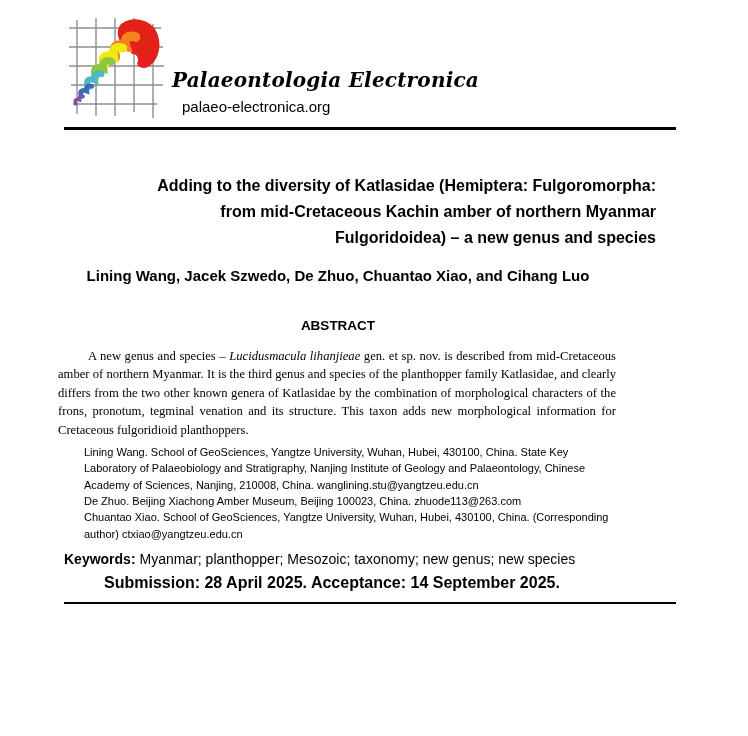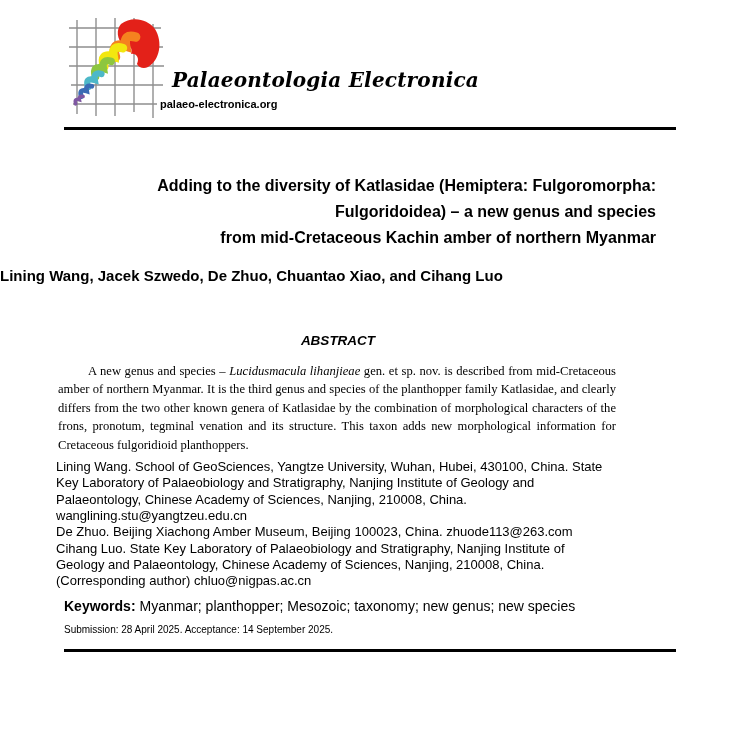--- a/index.html
+++ b/index.html
@@ -13,47 +13,47 @@
   }
   .header { position:relative; height:130px; }
   .logo { position:absolute; left:67px; top:16px; width:98px; height:103px; }
   .jname {
     position:absolute; left:172px; top:68px;
     font-family:"DejaVu Serif", serif;
     font-weight:bold; font-style:italic;
     font-size:20px; letter-spacing:0.2px;
   }
   .jurl {
-    position:absolute; left:160px; top:98px;
-    font-size:11px; font-weight:bold;
+    position:absolute; left:182px; top:98px;
+    font-size:15px; font-weight:normal;
   }
   .rule { margin-left:64px; width:624px; background:#000; }
   .rule1 { position:absolute; left:64px; top:127px; width:624px; height:3px; background:#000; }
   .title {
     margin:43px 20px 12px;
     font-size:16px; font-weight:bold; line-height:26px;
     text-align:right; white-space:nowrap;
   }
   .authors {
-    margin-top:15px; text-align:left;
+    margin-top:15px; text-align:center;
     font-size:15px; font-weight:bold; line-height:19px;
   }
   .abs-head {
-    margin-top:48px; text-align:center;
-    font-size:13.5px; font-weight:bold; line-height:16px;font-style:italic;
+    margin-top:33px; text-align:center;
+    font-size:13.5px; font-weight:bold; line-height:16px;
   }
   .abstract {
     margin:13px 60px 0 58px;
     font-size:12.6px; line-height:18.4px;
     text-align:justify; text-indent:30px;font-family:Liberation Serif, serif;
   }
-  .affils { margin:5px 60px 0 56px; font-size:13px; line-height:16.3px; }
+  .affils { margin:5px 60px 0 84px; font-size:11px; line-height:16.3px; }
   .affils p { margin:0; }
   .keywords { margin:9px 60px 0 64px; font-size:14px; line-height:17px; }
-  .dates { margin:8px 60px 0 64px; font-size:10px; line-height:13px; }
+  .dates { margin:8px 60px 0 104px; font-size:16px; line-height:13px;font-weight:bold; }
   .rule2 { margin-top:13px; height:2.5px; }
 </style>
 </head>
 <body>
 
 <div class="page">
 
   <div class="header">
     <svg class="logo" viewBox="0 0 98 103" xmlns="http://www.w3.org/2000/svg">
       <g fill="none" stroke-width="1.4" stroke="#8f8f8f">
@@ -67,34 +67,34 @@
       <path fill="none" stroke-linecap="round" stroke-width="7" transform="translate(12,78) rotate(-42) scale(0.7)" d="M0,5 Q5,-6 11,4 Q16,-4 21,4" stroke="#3a6cb5"></path>
       <path fill="none" stroke-linecap="round" stroke-width="7" transform="translate(7,86) rotate(-42) scale(0.5)" d="M0,5 Q5,-6 11,4 Q16,-4 21,4" stroke="#7e57a2"></path>
     </svg>
     <div class="jname">Palaeontologia Electronica</div>
     <div class="jurl">palaeo-electronica.org</div>
     <div class="rule1"></div>
   </div>
 
   <h1 class="title" style="margin-top:43px;">
     <div>Adding to the diversity of Katlasidae (Hemiptera: Fulgoromorpha:</div>
+    <div>from mid-Cretaceous Kachin amber of northern Myanmar</div>
     <div>Fulgoridoidea) – a new genus and species</div>
-    <div>from mid-Cretaceous Kachin amber of northern Myanmar</div>
   </h1>
 
   <div class="authors">Lining Wang, Jacek Szwedo, De Zhuo, Chuantao Xiao, and Cihang Luo</div>
 
   <div class="abs-head">ABSTRACT</div>
 
   <p class="abstract"><span>A new genus and species – </span><i>Lucidusmacula lihanjieae</i><span> gen. et sp. nov. is described from mid-Cretaceous amber of northern Myanmar. It is the third genus and species of the planthopper family Katlasidae, and clearly differs from the two other known genera of Katlasidae by the combination of morphological characters of the frons, pronotum, tegminal venation and its structure. This taxon adds new morphological information for Cretaceous fulgoridioid planthoppers.</span></p>
 
   <div class="affils">
     <p>Lining Wang. School of GeoSciences, Yangtze University, Wuhan, Hubei, 430100, China. State Key Laboratory of Palaeobiology and Stratigraphy, Nanjing Institute of Geology and Palaeontology, Chinese Academy of Sciences, Nanjing, 210008, China. wanglining.stu@yangtzeu.edu.cn</p>
     <p>De Zhuo. Beijing Xiachong Amber Museum, Beijing 100023, China. zhuode113@263.com</p>
-    <p>Cihang Luo. State Key Laboratory of Palaeobiology and Stratigraphy, Nanjing Institute of Geology and Palaeontology, Chinese Academy of Sciences, Nanjing, 210008, China. (Corresponding author) chluo@nigpas.ac.cn</p>
+    <p>Chuantao Xiao. School of GeoSciences, Yangtze University, Wuhan, Hubei, 430100, China. (Corresponding author) ctxiao@yangtzeu.edu.cn</p>
   </div>
 
   <p class="keywords"><b>Keywords:</b><span> Myanmar; planthopper; Mesozoic; taxonomy; new genus; new species</span></p>
 
   <p class="dates">Submission: 28 April 2025. Acceptance: 14 September 2025.</p>
 
   <div class="rule rule2"></div>
 
 </div>
 

